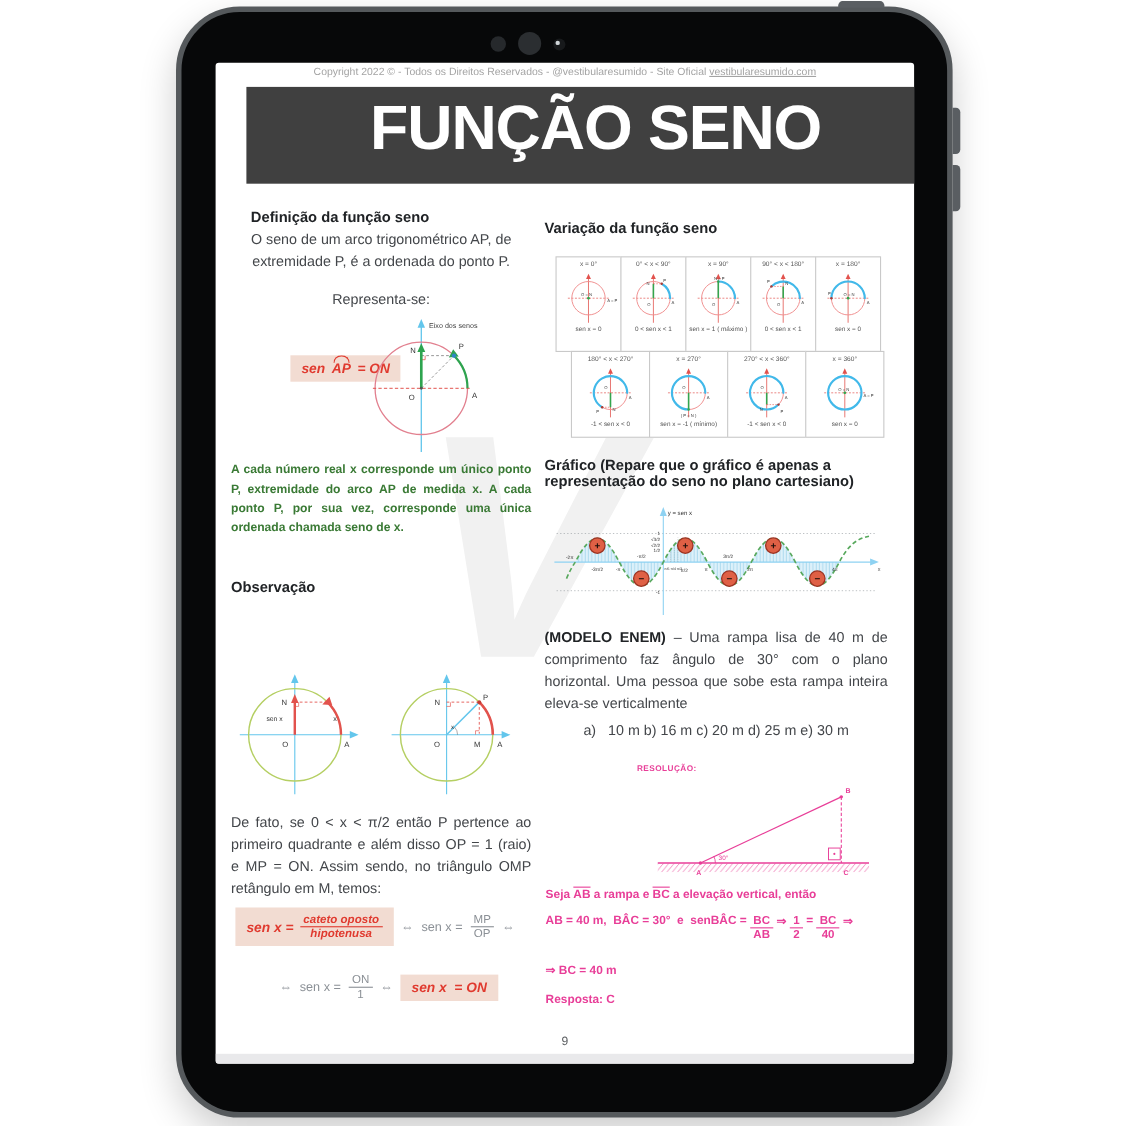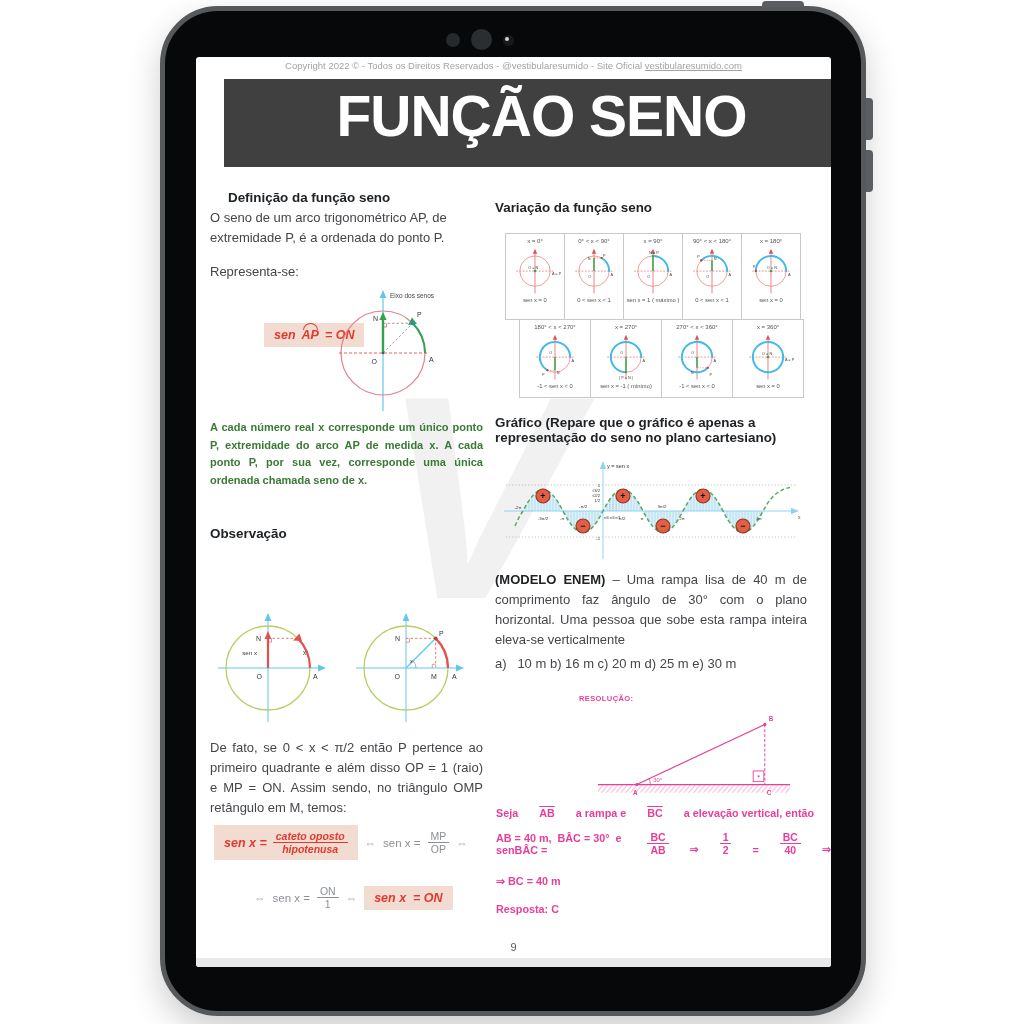--- a/index.html
+++ b/index.html
@@ -26,21 +26,21 @@
              color:#f1f1f1;line-height:1;}
 
   .copybar{left:0;top:3px;width:635px;text-align:center;font-size:9.5px;color:#a3a3a3;}
   .copylink{text-decoration:underline;cursor:pointer;}
 
   .banner{left:0;top:22px;width:635px;height:88px;background:#404040;margin-left:28px;}
   .banner .ttl{width:100%;text-align:center;line-height:74px;font-size:57px;font-weight:800;
                letter-spacing:-1px;color:#ffffff;}
 
   .h{font-size:13.4px;font-weight:bold;color:#202326;}
-  .p{font-size:13px;line-height:1.55;color:#43464a;}
+  .p{font-size:13px;line-height:1.55;color:#43464a;text-align:center;}
   .just{text-align:justify;}
   .pre{white-space:pre-wrap;}
   .lcol{width:273px;}
   .rcol{width:312px;}
   .greentxt{color:#3a7a35;font-weight:bold;font-size:11px;line-height:1.6;}
 
   .rbox{display:inline-flex;align-items:center;gap:6px;background:#f2dcd2;color:#e03a2f;
         font-weight:bold;font-style:italic;padding:5px 10px;font-size:12.5px;}
   .gray{color:#8b9096;font-size:11.5px;}
   .frac{display:inline-block;text-align:center;vertical-align:middle;font-size:10.5px;line-height:1.15;}
@@ -57,21 +57,21 @@
          display:flex;flex-direction:column;align-items:center;padding-top:4px;}
   .vcell.top{width:60px;height:87px;}
   .vcell.bot{width:72px;height:79px;}
   .vangle{font-size:6px;color:#555;text-align:center;height:9px;}
   .vvalue{font-size:5.8px;color:#555;text-align:center;}
   .vsvg{width:54px;height:50px;}
   .vsvg text{font-size:4.3px;fill:#444;}
 
   
   .pink{color:#e83e98;font-weight:bold;}
-  .pinkline{display:flex;align-items:flex-end;gap:21px;font-size:10.8px;}
+  .pinkline{display:flex;align-items:flex-start;gap:3px;font-size:10.8px;}
   .ovl{text-decoration:overline;}
   .resol{font-size:7.5px;letter-spacing:.4px;margin-left:11px;}
   svg text{font-family:"Liberation Sans", sans-serif;}
 </style>
 </head>
 <body>
 
 <div class="tablet"></div>
 <div class="top-btn" style="left:762px;top:1px;width:42px;height:6px;"></div>
 <div class="side-btn" style="left:866px;top:98px;height:42px;"></div>

